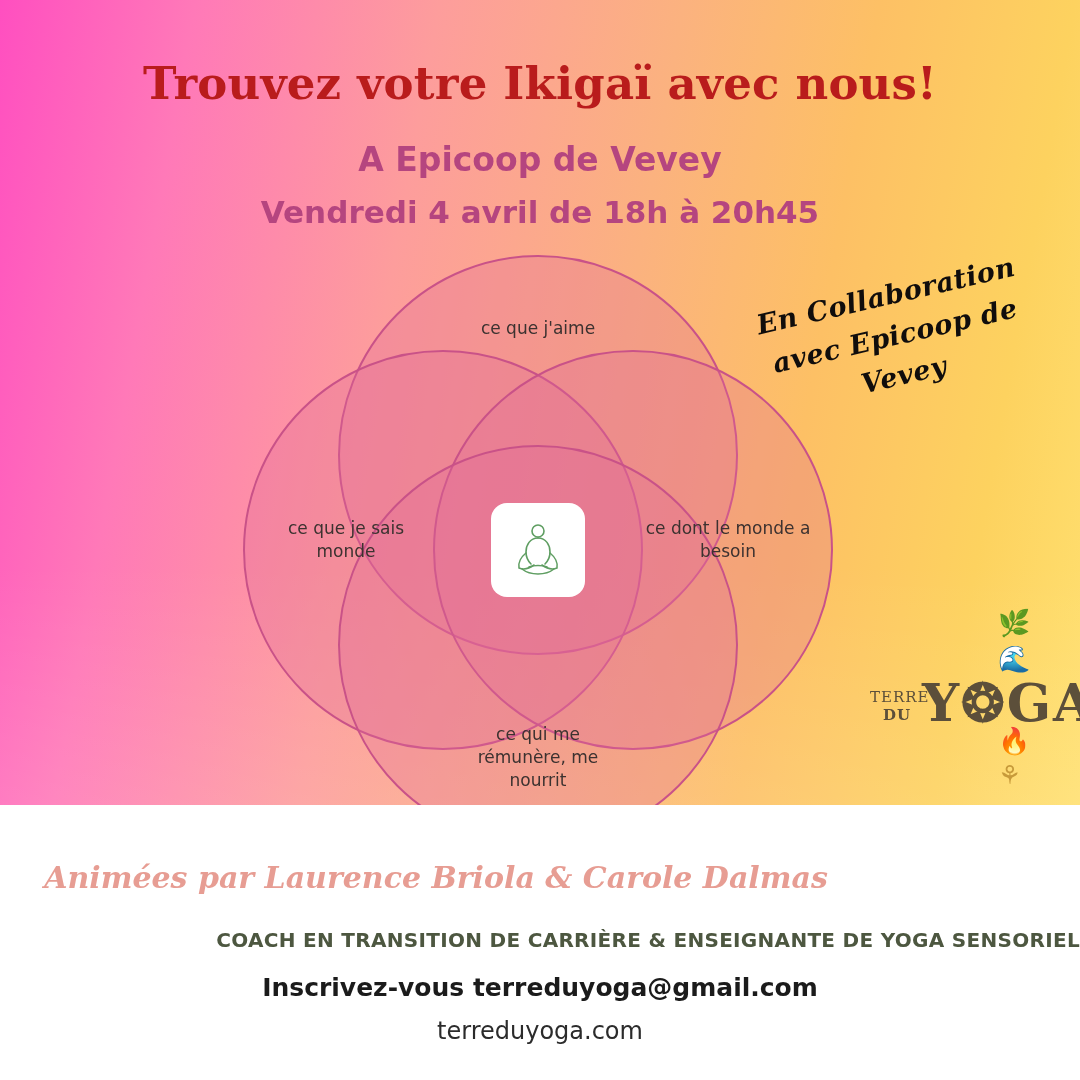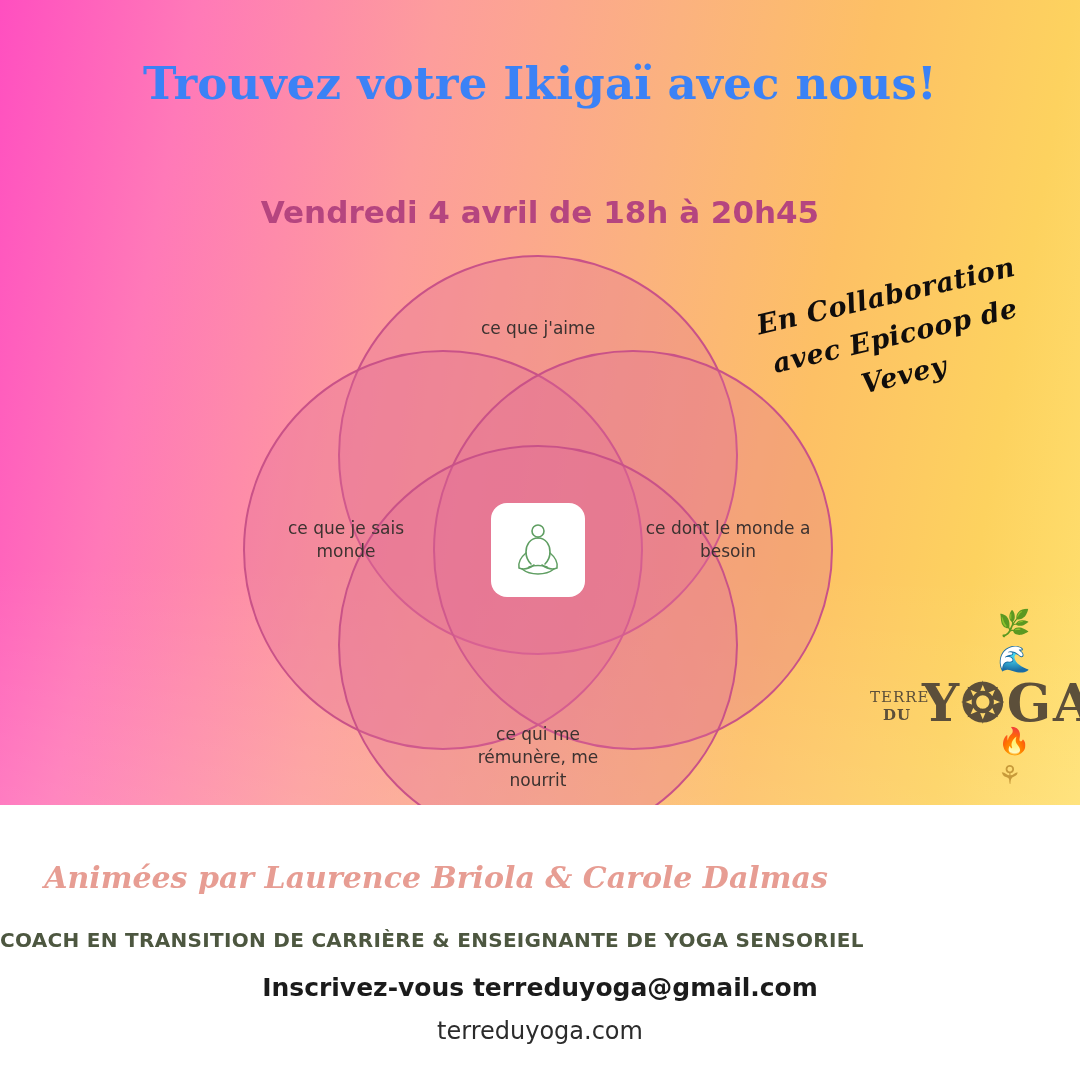--- a/index.html
+++ b/index.html
@@ -40,21 +40,21 @@
 
   .title {
     position: absolute;
     top: 57px;
     left: 0;
     width: 1080px;
     text-align: center;
     font-family: "DejaVu Serif", serif;
     font-weight: bold;
     font-size: 45px;
-    color: #3b82f6;
+    color: #b91c1c;
     letter-spacing: 0.2px;
   }
   .subtitle1 {
     position: absolute;
     top: 140px;
     left: 0;
     width: 1080px;
     text-align: center;
     font-family: "DejaVu Sans", sans-serif;
     font-weight: bold;
@@ -204,21 +204,21 @@
     font-style: italic;
     font-weight: bold;
     font-size: 30px;
     color: #e79d93;
   }
   .roles {
     position: absolute;
     top: 123px;
     left: 0;
     width: 1080px;
-    text-align: left;
+    text-align: right;
     font-family: "DejaVu Sans", sans-serif;
     font-weight: bold;
     font-size: 20px;
     color: #4d5740;
     letter-spacing: 0.3px;
   }
   .signup {
     position: absolute;
     top: 168px;
     left: 0;
@@ -241,20 +241,21 @@
   }
 </style>
 </head>
 <body>
 
 <div class="poster">
 
   <div class="gradient-bg"></div>
 
   <div class="title">Trouvez votre Ikigaï avec nous!</div>
+  <div class="subtitle1">A Epicoop de Vevey</div>
   <div class="subtitle2">Vendredi 4 avril de 18h à 20h45</div>
 
   <div class="ikigai">
     <div class="circ circ-top"></div>
     <div class="circ circ-left"></div>
     <div class="circ circ-right"></div>
     <div class="circ circ-bottom"></div>
 
     <div class="lbl lbl-top">ce que j'aime</div>
     <div class="lbl lbl-left">ce que je sais monde</div>

